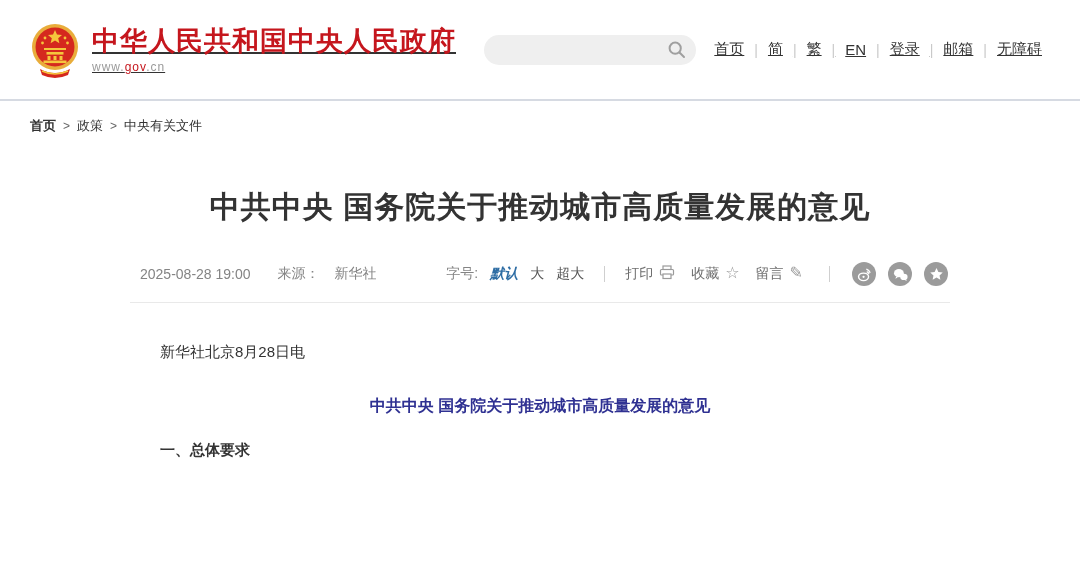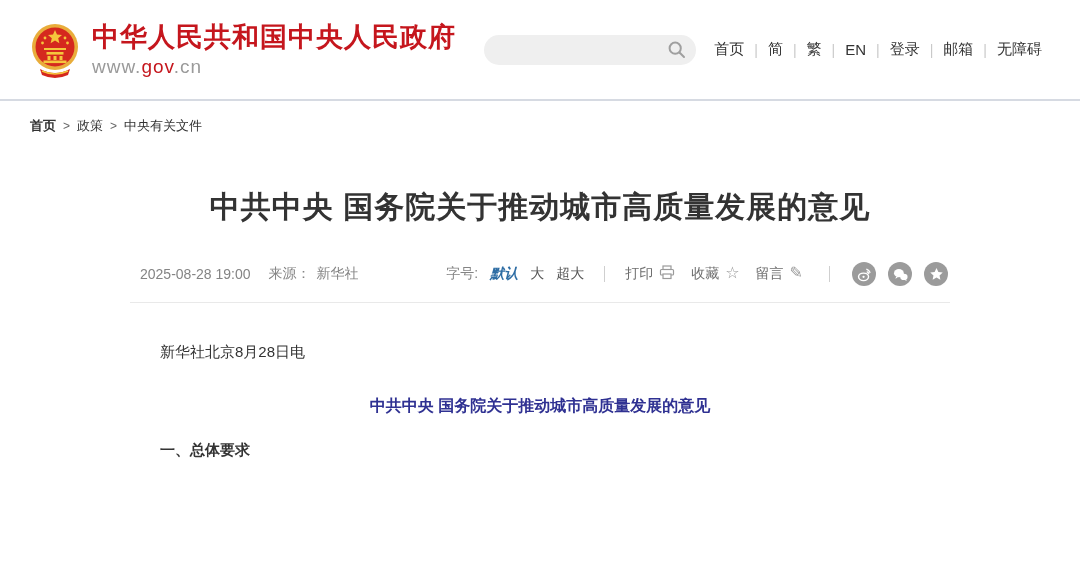--- a/index.html
+++ b/index.html
@@ -6,28 +6,29 @@
   html, body { width: 1080px; height: 579px; overflow: hidden; background: #fff; }
   body { font-family: "Liberation Sans", "DejaVu Sans", sans-serif; color: var(--text, #333); }
 
   
   .site-header {
     height: 101px; width: 1080px;
     display: flex; align-items: center; justify-content: space-between;
     padding: 0 28px 0 30px;
     border-bottom: 2px solid #d6dae2;
     background: #fff;
+    text-decoration: underline;
   }
   .brand { display: flex; align-items: center; gap: 12px; cursor: pointer; }
   .emblem { width: 50px; height: 58px; flex: 0 0 auto; }
   .site-name {
     font-size: 27px; font-weight: bold; color: var(--brand_red, #c5161d);
     letter-spacing: 1px; line-height: 1.2;
   }
-  .site-url { font-size: 19px; color: #9a9a9a; margin-top: 3px; letter-spacing: 1px; }
+  .site-url { font-size: 12px; color: #9a9a9a; margin-top: 3px; letter-spacing: 1px; }
   .site-url .red { color: var(--brand_red, #c5161d); }
 
   .header-right { display: flex; align-items: center; gap: 16px; }
   .search-box {
     position: relative; width: 212px; height: 30px;
     background: #efefef; border-radius: 15px;
   }
   .search-box input {
     width: 100%; height: 100%; border: none; outline: none; background: transparent;
     padding: 0 36px 0 14px; font-size: 14px; color: #333;
@@ -53,21 +54,21 @@
   .article { width: 820px; margin: 0 auto; }
   .article-title {
     margin-top: 52px; text-align: center;
     font-size: 30px; font-weight: bold; color: #333; letter-spacing: 1px;
   }
 
   .meta-row {
     margin-top: 34px; display: flex; align-items: center; justify-content: space-between;
     font-size: 14px; color: #848484; padding: 0 2px 0 10px;
   }
-  .meta-left { display: flex; align-items: center; gap: 6px; }
+  .meta-left { display: flex; align-items: center; gap: 15px; }
   .meta-left .src-label { margin-left: 12px; }
   .meta-right { display: flex; align-items: center; gap: 10px; }
   .fs-label { color: #848484; }
   .fs-opt { color: #565656; text-decoration: none; cursor: pointer; margin-left: 2px; }
   .fs-opt.active { color: var(--link_blue, #2e6da4); font-weight: bold; font-style: italic; }
   .vsep { display: inline-block; width: 1px; height: 16px; background: #cfcfcf; margin: 0 10px; }
   .action { display: inline-flex; gap: 6px; color: #6e6e6e; text-decoration: none; cursor: pointer; margin-right: 6px; }
   .action .glyph { font-size: 16px; color: #9a9a9a; line-height: 1; }
   .action svg { display: block; }
   .share {

